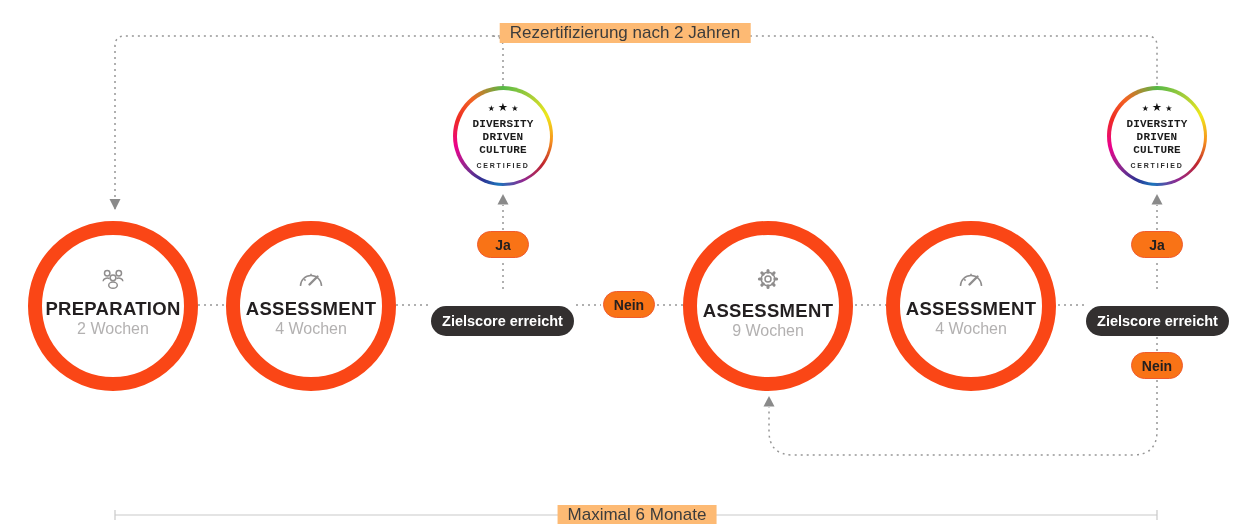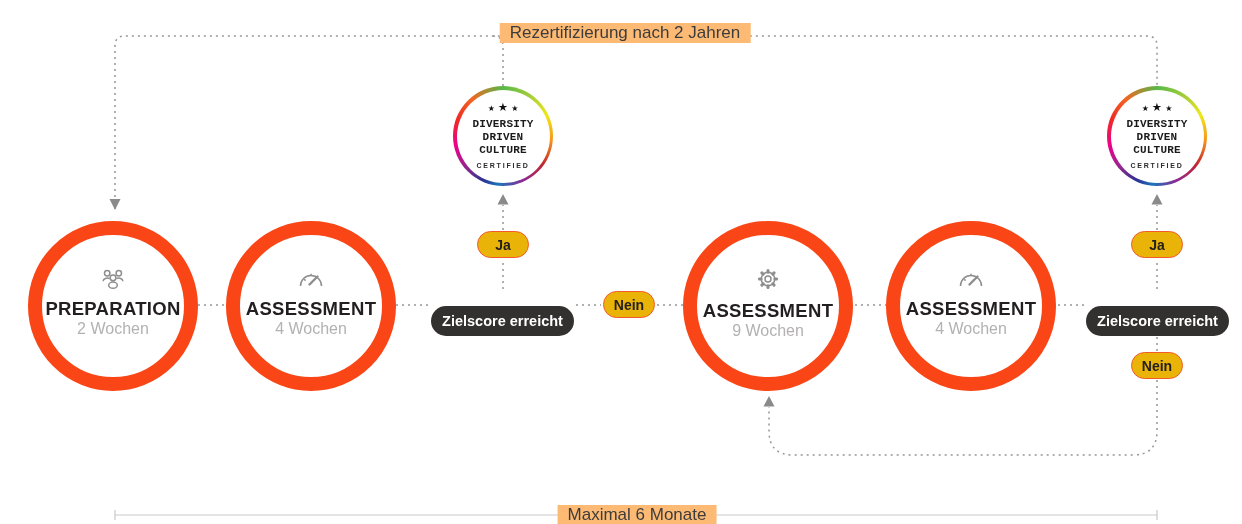--- a/index.html
+++ b/index.html
@@ -66,21 +66,21 @@
     font-size: 16px;
     color: #B3B1B1;
     white-space: nowrap;
   }
 
   
   .pill-small {
     position: absolute;
     width: 52px; height: 27px;
     box-sizing: border-box;
-    background: #eab308;
+    background: #f97316;
     border: 1.5px solid #F05A2D;
     border-radius: 14px;
     display: flex;
     align-items: center;
     justify-content: center;
     font-size: 14px;
     font-weight: bold;
     color: #232020;
     z-index: 2;
   }

